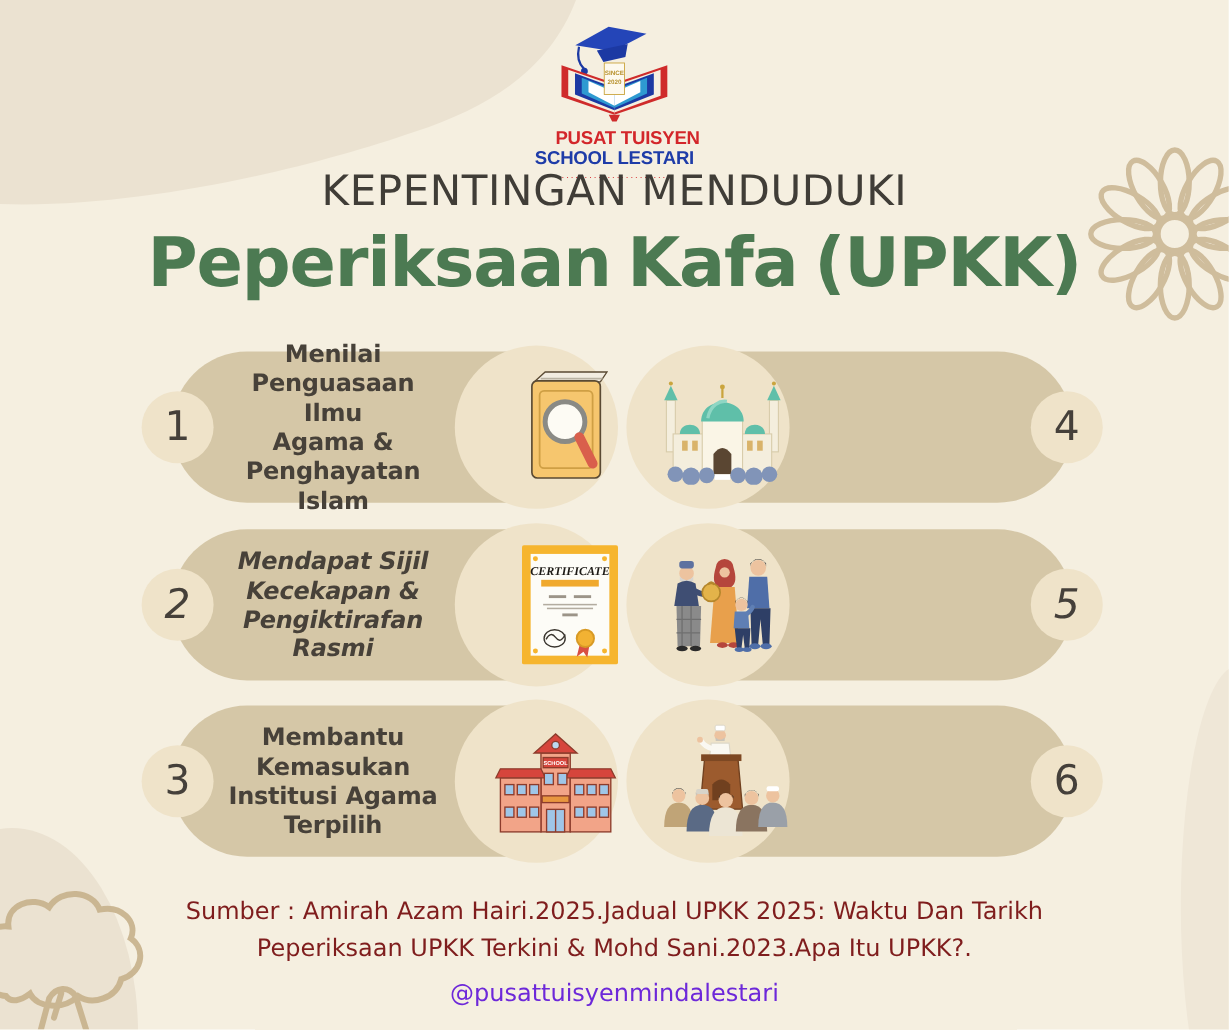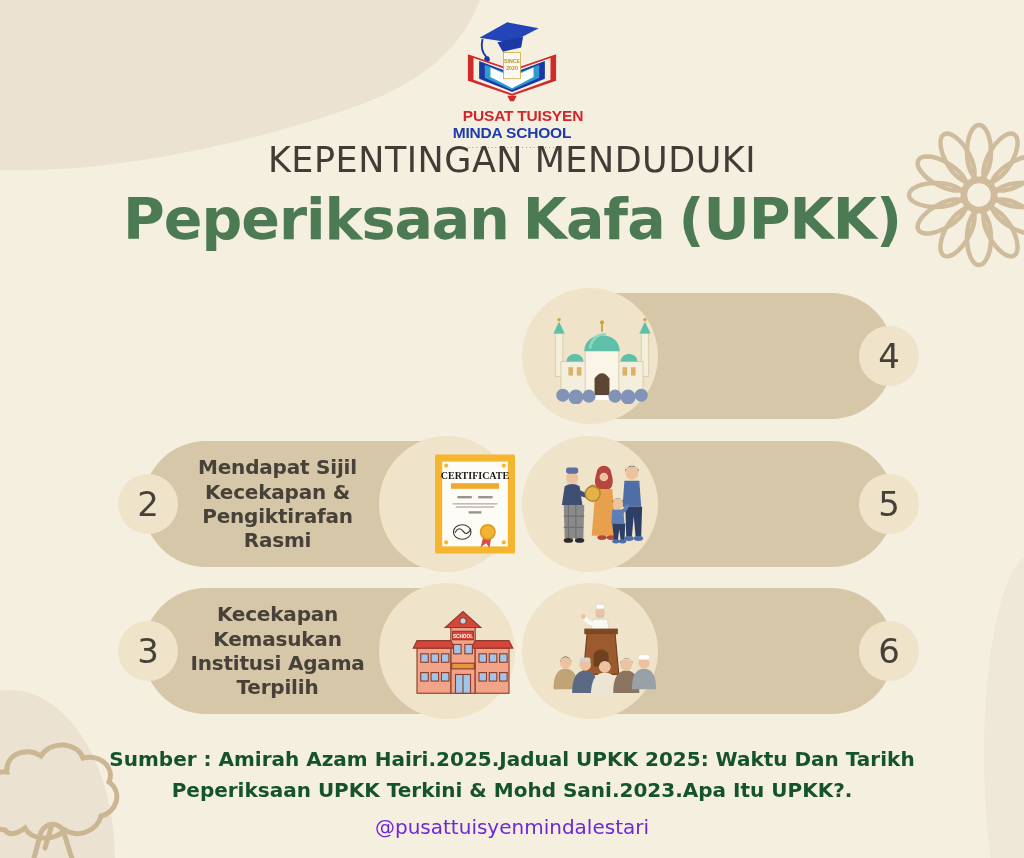--- a/index.html
+++ b/index.html
@@ -20,38 +20,38 @@
   .logo{top:16px; left:0; width:100%; text-align:center;}
   .logo-lines{font-family:"Liberation Sans", sans-serif; font-weight:700; font-size:15.5px; line-height:1.08; letter-spacing:-0.2px;}
   .logo-line1{color:var(--logo_red);margin-left:22px;}
   .logo-line2{color:var(--logo_blue);}
   .logo-dots{color:var(--logo_red); font-size:7px; letter-spacing:1.6px; line-height:1; margin-top:2px;}
   
   .title-small{top:140px; left:0; width:100%; text-align:center; font-size:35px; font-weight:500; letter-spacing:0.5px; color:#403d37;}
   .title-main{top:186px; left:0; width:100%; text-align:center; font-size:57px; font-weight:700; letter-spacing:-1px; word-spacing:-5px; color:var(--green);}
   
   .row{position:absolute; left:143px; width:738px; height:126px;}
-  .row1{top:293px;} .row2{top:441px;} .row3{top:588px;}
+  .row1{top:293px;} .row2{top:441px;font-style:italic;} .row3{top:588px;}
   .card{position:absolute; top:0; width:367px; height:126px;}
   .card.cleft{left:0;} .card.cright{left:384px;}
   .pill{position:absolute; inset:0; background:var(--pill); border-radius:63px;}
   .numc{position:absolute; top:33px; width:60px; height:60px; border-radius:50%; background:var(--circle);
         display:flex; align-items:center; justify-content:center; font-size:34px; font-weight:500; color:var(--text);}
   .cleft .numc{left:-25px;} .cright .numc{right:-25px;}
   .iconc{position:absolute; top:-5px; width:136px; height:136px; border-radius:50%; background:var(--circle);
         display:flex; align-items:center; justify-content:flex-end;}
   .cleft .iconc{right:-5px;} .cright .iconc{left:-5px;}
   .ctxt{position:absolute; top:0; bottom:0; display:flex; align-items:center; justify-content:center;
         text-align:center; font-size:20px; font-weight:700; line-height:1.22; letter-spacing:-0.2px;
         white-space:pre-line; color:#474139;}
   .cleft .ctxt{left:42px; right:140px;}
   .cright .ctxt{left:140px; right:42px;}
   
-  .source{top:744px; left:0; width:100%; text-align:center; font-size:20px; font-weight:700;
-          line-height:1.55; white-space:pre-line; color:#14532d;}
+  .source{top:744px; left:0; width:100%; text-align:center; font-size:20px; font-weight:400;
+          line-height:1.55; white-space:pre-line; color:#7f1d1d;}
   .handle{top:815px; left:0; width:100%; text-align:center; font-size:20px; font-weight:500; color:#6d28d9;}
 </style>
 </head>
 <body>
 
 <div id="canvas">
 
   <svg class="abs blob-tl" width="540" height="185" viewBox="0 0 540 185">
     <path d="M0,0 H480 C460,52 418,86 345,110 C258,140 118,174 0,170 Z" fill="#ebe2d1"></path>
   </svg>
@@ -103,29 +103,47 @@
       <polygon points="65,78 94,65 94,51 65,62" fill="#2e9ad1"></polygon>
       <polygon points="65,76 42,64 42,54 65,64" fill="#ffffff"></polygon>
       <polygon points="65,76 88,64 88,54 65,64" fill="#ffffff"></polygon>
       <rect x="56" y="38" width="18" height="28" fill="#fdf9ee" stroke="#caa53e" stroke-width="0.8"></rect>
       <text x="65" y="49" text-anchor="middle" font-size="5.6" font-weight="bold" fill="#b8922f" font-family="Liberation Sans, sans-serif">SINCE</text>
       <text x="65" y="57" text-anchor="middle" font-size="5.6" font-weight="bold" fill="#b8922f" font-family="Liberation Sans, sans-serif">2020</text>
       <polygon points="60,84 70,84 67,90 63,90" fill="#cf2b2b"></polygon>
     </svg>
     <div class="logo-lines">
       <div class="logo-line1">PUSAT TUISYEN</div>
-      <div class="logo-line2">MINDA SCHOOL</div>
+      <div class="logo-line2">SCHOOL LESTARI</div>
     </div>
     <div class="logo-dots">.......................</div>
   </div>
 
   <div class="abs title-small">KEPENTINGAN MENDUDUKI</div>
   <div class="abs title-main">Peperiksaan Kafa (UPKK)</div>
 
   <div class="row row1">
+    <div class="card cleft">
+      <div class="pill"></div>
+      <div class="ctxt">Menilai
+Penguasaan Ilmu
+Agama &amp;
+Penghayatan Islam</div>
+      <div class="numc">1</div>
+      <div class="iconc">
+        <svg width="92" height="102" viewBox="0 0 100 110">
+          <polygon points="24,14 34,5 90,5 84,14" fill="#f2ece0" stroke="#5a4a33" stroke-width="1.2"></polygon>
+          <line x1="30" y1="11" x2="86" y2="11" stroke="#b9b2a2" stroke-width="1.5"></line>
+          <rect x="22" y="13" width="62" height="88" rx="5" fill="#f6c66e" stroke="#5a4a33" stroke-width="1.5"></rect>
+          <rect x="29" y="22" width="48" height="70" rx="4" fill="none" stroke="#cf9f44" stroke-width="1.6"></rect>
+          <circle cx="52" cy="50" r="18" fill="#fdfbf4" stroke="#8a8a85" stroke-width="4.5"></circle>
+          <line x1="65" y1="64" x2="77" y2="88" stroke="#d95f4c" stroke-width="9" stroke-linecap="round"></line>
+        </svg>
+      </div>
+    </div>
     <div class="card cright">
       <div class="pill"></div>
       <div class="numc">4</div>
       <div class="iconc">
         <svg width="112" height="96" viewBox="0 0 120 100">
           <rect x="10" y="26" width="8" height="46" fill="#f4eedd" stroke="#d8ccab"></rect>
           <polygon points="8,26 20,26 14,13" fill="#5fbfa9"></polygon>
           <circle cx="14" cy="11" r="1.8" fill="#caa53e"></circle>
           <rect x="102" y="26" width="8" height="46" fill="#f4eedd" stroke="#d8ccab"></rect>
           <polygon points="100,26 112,26 106,13" fill="#5fbfa9"></polygon>
@@ -228,21 +246,21 @@
           <ellipse cx="75" cy="95" rx="4" ry="2.2" fill="#4f6ea8"></ellipse>
             <ellipse cx="82" cy="95" rx="4" ry="2.2" fill="#4f6ea8"></ellipse>
         </svg>
       </div>
     </div>
   </div>
 
   <div class="row row3">
     <div class="card cleft">
       <div class="pill"></div>
-      <div class="ctxt">Kecekapan
+      <div class="ctxt">Membantu
 Kemasukan
 Institusi Agama
 Terpilih</div>
       <div class="numc">3</div>
       <div class="iconc">
         <svg width="104" height="92" viewBox="0 0 110 98">
           <g stroke="#8d3c2c" stroke-width="1.2">
             <rect x="42" y="24" width="26" height="70" fill="#f2a488"></rect>
             <polygon points="36,24 74,24 55,7" fill="#d6453c"></polygon>
             <circle cx="55" cy="17" r="3.4" fill="#bcd9f0"></circle>

